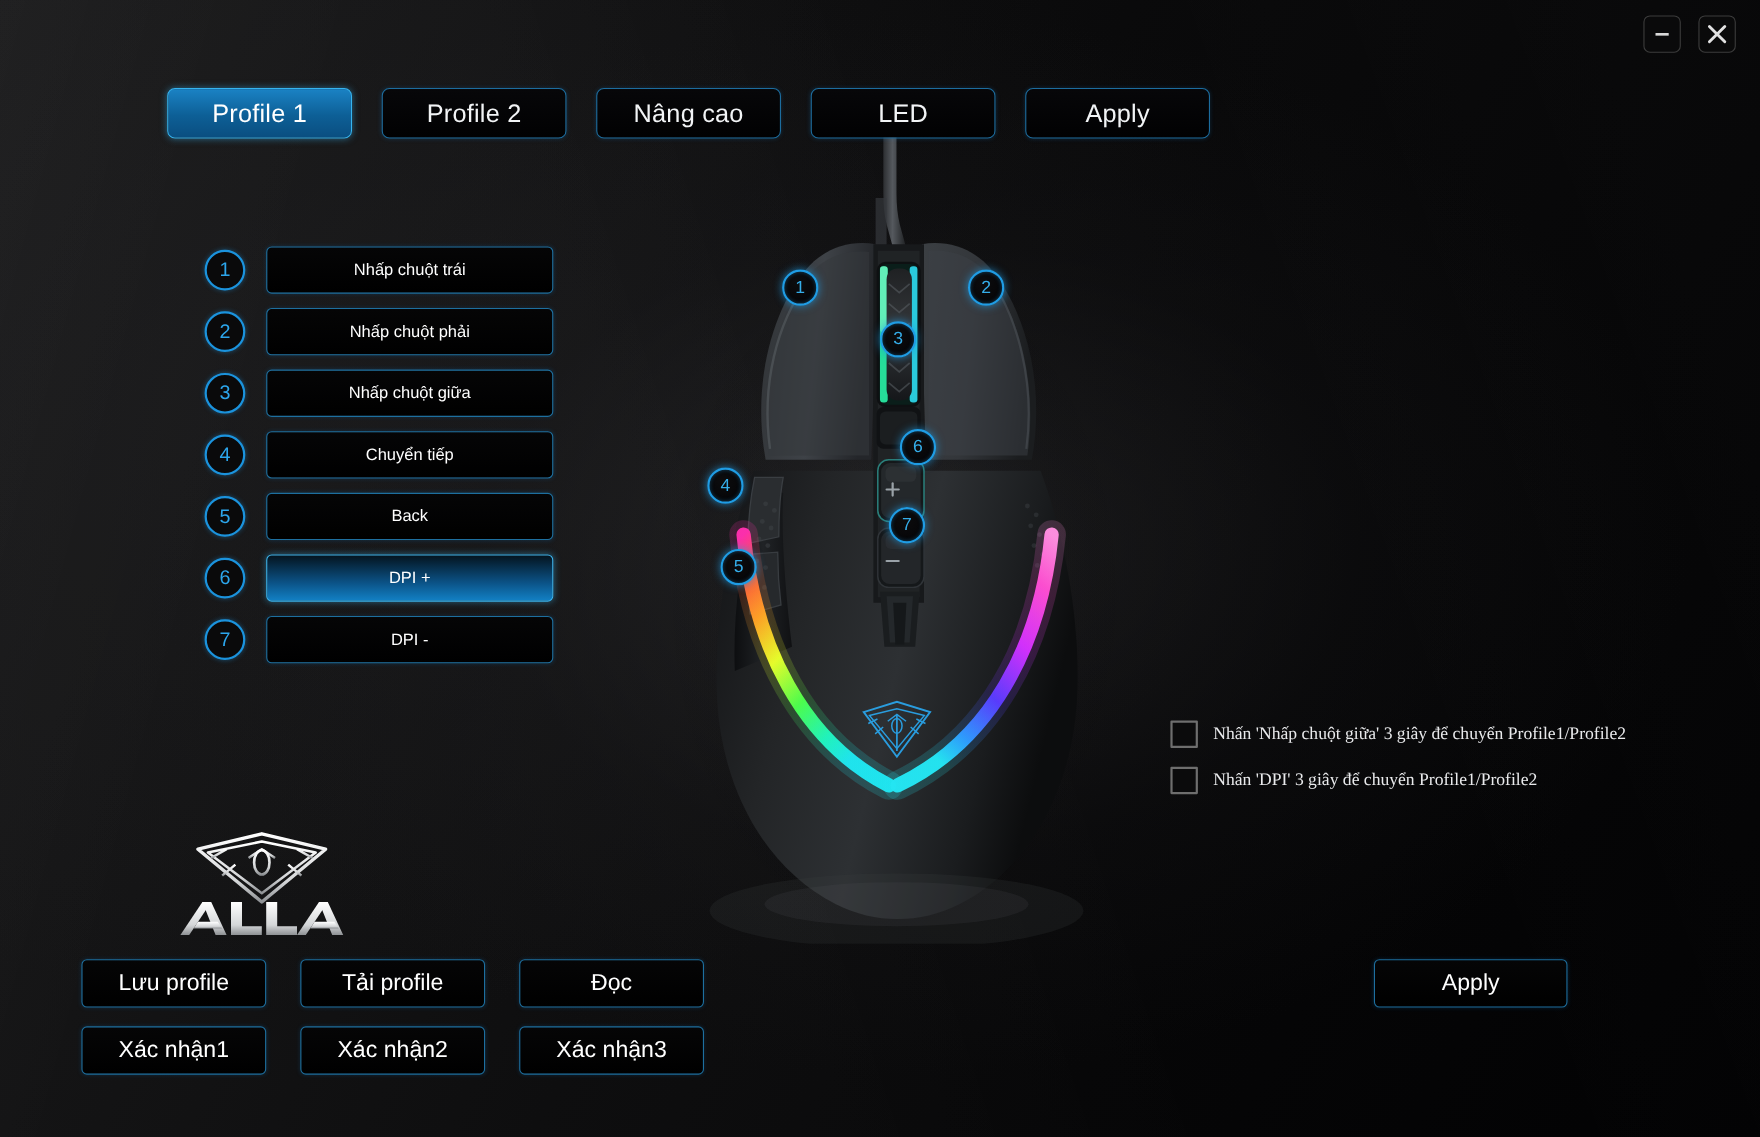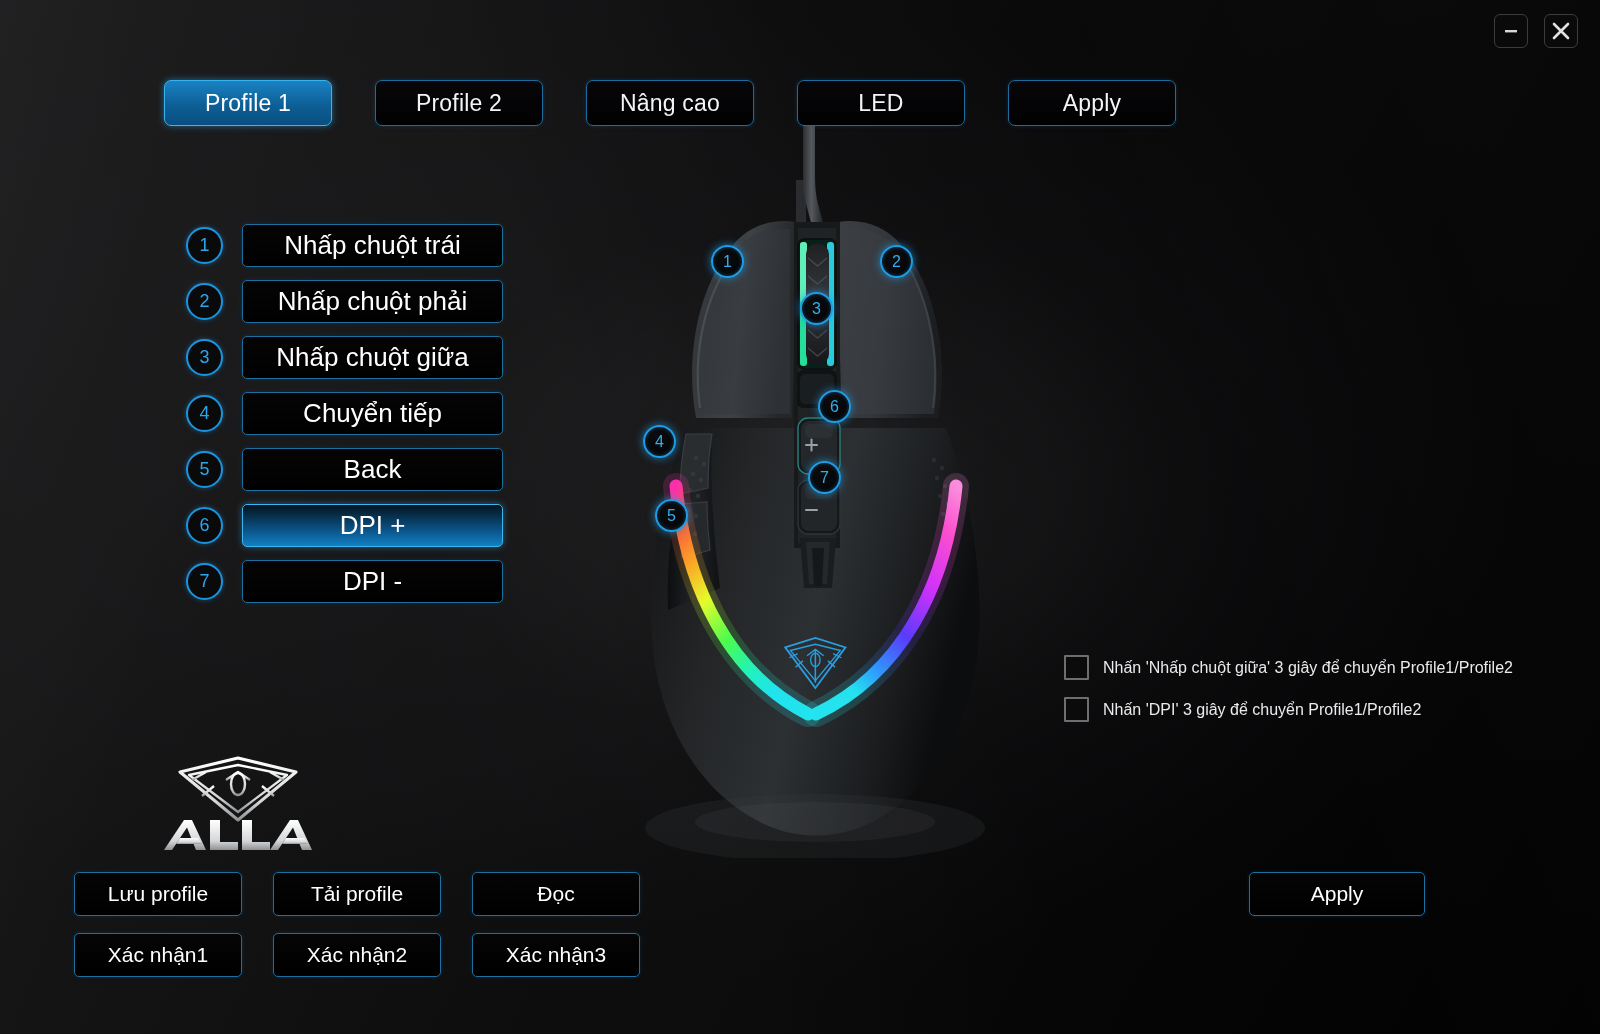--- a/index.html
+++ b/index.html
@@ -54,23 +54,23 @@
     border: 1px solid #3c3c3c;
     background: rgba(12,12,12,0.6);
     cursor: pointer;
   }
   .win-btn svg { display: block; }
 
   
   .tabs {
     position: absolute;
     top: 80px;
-    left: 164px;
-    display: flex;
-    gap: 43px;
+    left: 152px;
+    display: flex;
+    gap: 27px;
     z-index: 30;
   }
   .tab {
     height: 46px;
     min-width: 168px;
     padding: 0 18px;
     display: flex;
     align-items: center;
     justify-content: center;
     border-radius: 7px;
@@ -121,21 +121,21 @@
   .assign-btn {
     width: 261px;
     height: 43px;
     display: flex;
     align-items: center;
     justify-content: center;
     border-radius: 5px;
     border: 1px solid #1d6f9f;
     background: linear-gradient(180deg, #050506 0%, #000000 100%);
     color: #ffffff;
-    font-size: 26px;
+    font-size: 15px;
     cursor: pointer;
     box-shadow: 0 0 4px rgba(20,120,190,0.22);
     white-space: nowrap;
   }
   .assign-btn.selected {
     background: linear-gradient(180deg, #04141f 0%, #0b5286 60%, #1280c4 100%);
     border: 1px solid #3cb6f0;
     box-shadow: 0 0 7px rgba(60,182,240,0.45);
   }
 
@@ -159,20 +159,21 @@
     width: 25px; height: 25px;
     flex: 0 0 25px;
     border: 2px solid #6e6e6e;
     background: #0b0b0c;
     border-radius: 1px;
   }
   .opt-label {
     color: #e9eaec;
     font-size: 16px;
     white-space: nowrap;
+    font-family: Liberation Serif, serif;
   }
 
   
   .logo {
     position: absolute;
     left: 158px;
     top: 742px;
     width: 160px;
     height: 112px;
     z-index: 30;

